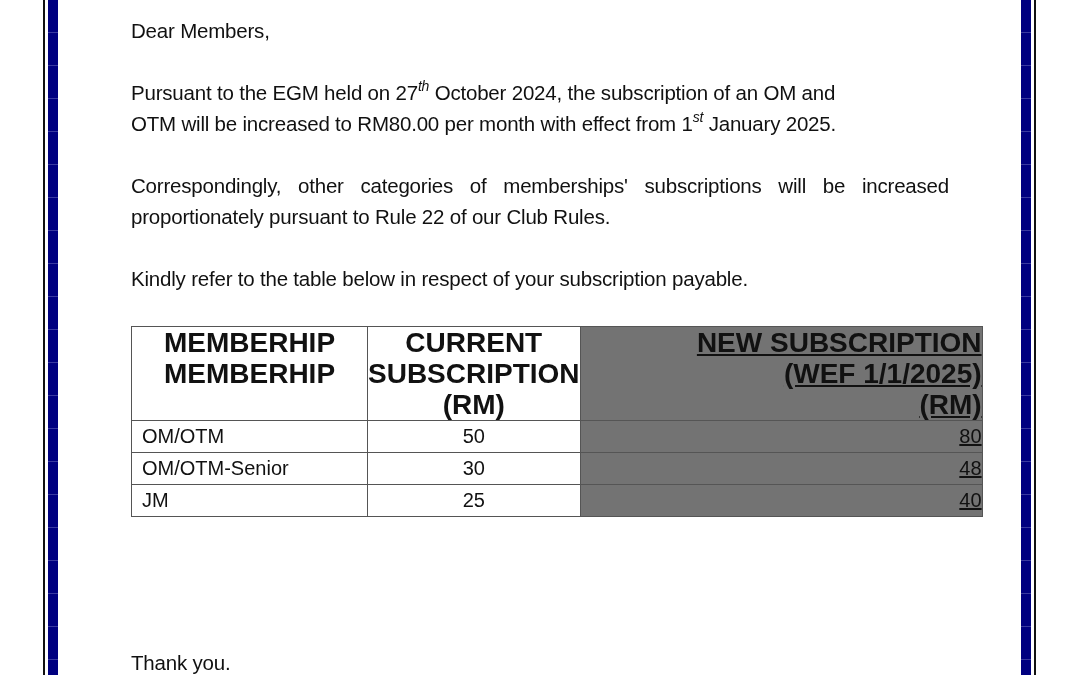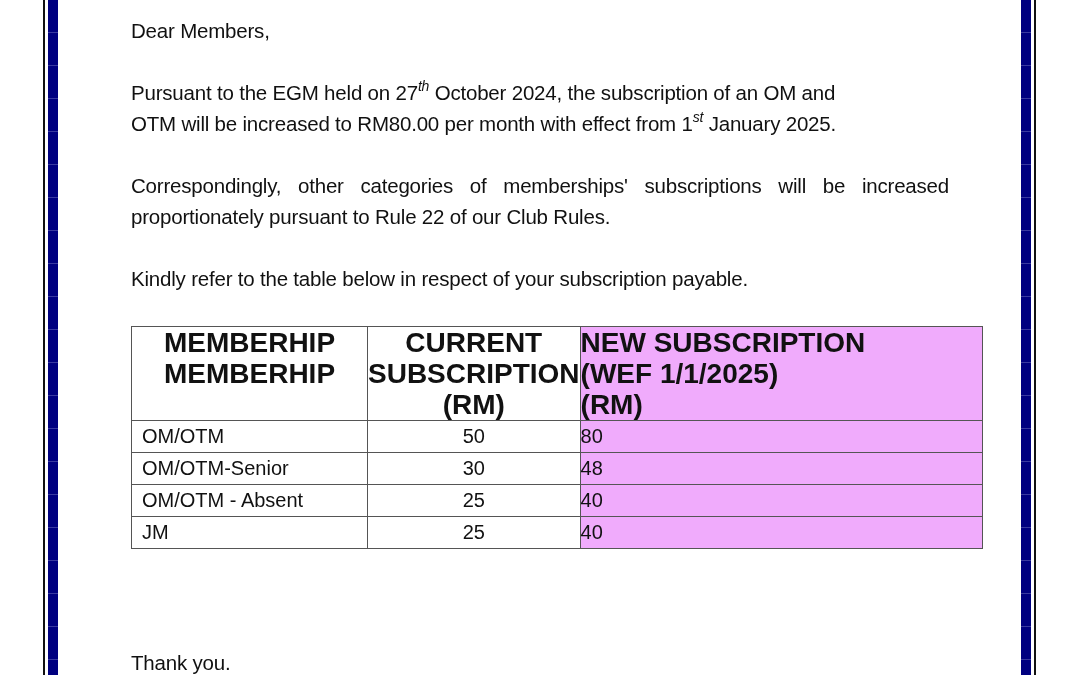--- a/index.html
+++ b/index.html
@@ -11,21 +11,21 @@
     .content { position:absolute; left:131px; top:0; width:818px; }
     .p { font-size:20.5px; line-height:31px; margin:0; position:absolute; left:0; width:818px; letter-spacing:-0.2px; }
     .justify { text-align:justify; text-align-last:left; }
     sup { font-size:14px; line-height:0; vertical-align:9px;font-style:italic; }
     table { position:absolute; left:131px; top:326px; border-collapse:collapse; font-size:20px; }
     td, th { border:1.5px solid #555; padding:0; }
     th { font-weight:bold; text-align:center; line-height:31px; height:93px; vertical-align:middle; font-size:28px; }
     td { height:31px; line-height:31px; }
     .c1 { width:236px; text-align:left; padding-left:10px; box-sizing:border-box; }
     .c2 { width:198px; text-align:center; }
-    .c3 { width:401px; text-align:left; background:#f0abfc; }
+    .c3 { width:401px; text-align:right; background:#737373;text-decoration:underline; }
   </style>
 </head>
 <body>
 
 <div class="rule-thin" style="left:43px;"></div>
 <div class="rule-bar" style="left:48px;"></div>
 <div class="rule-bar" style="left:1021px;"></div>
 <div class="rule-thin" style="left:1034px;"></div>
 
 <div class="content">
@@ -68,23 +68,18 @@
       <td class="c1">OM/OTM</td>
       <td class="c2">50</td>
       <td class="c3">80</td>
     </tr>
     <tr>
       <td class="c1">OM/OTM-Senior</td>
       <td class="c2">30</td>
       <td class="c3">48</td>
     </tr>
     <tr>
-      <td class="c1">OM/OTM - Absent</td>
-      <td class="c2">25</td>
-      <td class="c3">40</td>
-    </tr>
-    <tr>
       <td class="c1">JM</td>
       <td class="c2">25</td>
       <td class="c3">40</td>
     </tr>
   </tbody>
 </table>
 
 </body></html>

